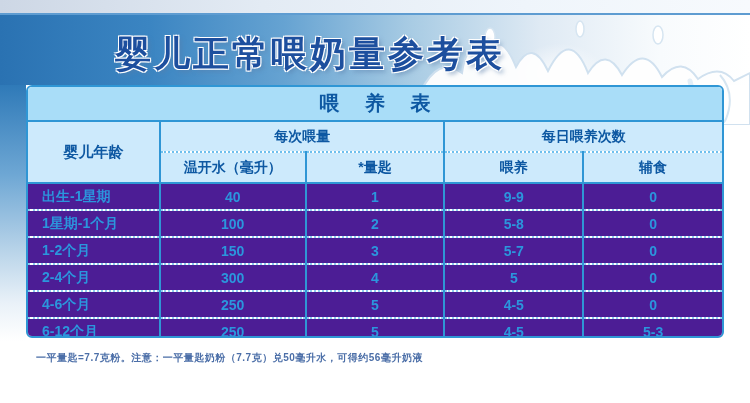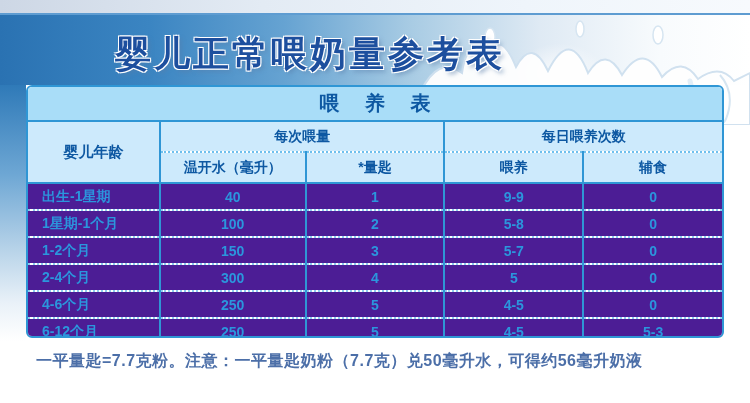--- a/index.html
+++ b/index.html
@@ -53,21 +53,21 @@
     background:#4c1d95;color:#2b96dd;font-weight:bold;font-size:14px;height:25px;
     border-top:2px dotted #8ccbf0;
   }
   tbody tr.first td{border-top:2px solid #2f96d5;}
   .vline{border-left:2px solid #2f96d5;}
   td.age-cell{text-align:left;padding-left:14px;}
   th.age-head{font-size:15px;}
   
   .note{
     position:absolute;left:36px;top:351px;width:700px;
-    color:#4c6fa8;font-size:16px;font-weight:bold;letter-spacing:.5px;
+    color:#4c6fa8;font-size:10px;font-weight:bold;letter-spacing:.5px;
   }
 </style>
 </head>
 <body>
 
 <div class="top-strip"></div>
 <div class="hero">
   <div class="hero-glow"></div>
 </div>
 <svg class="splash" viewBox="0 0 330 110" xmlns="http://www.w3.org/2000/svg">

